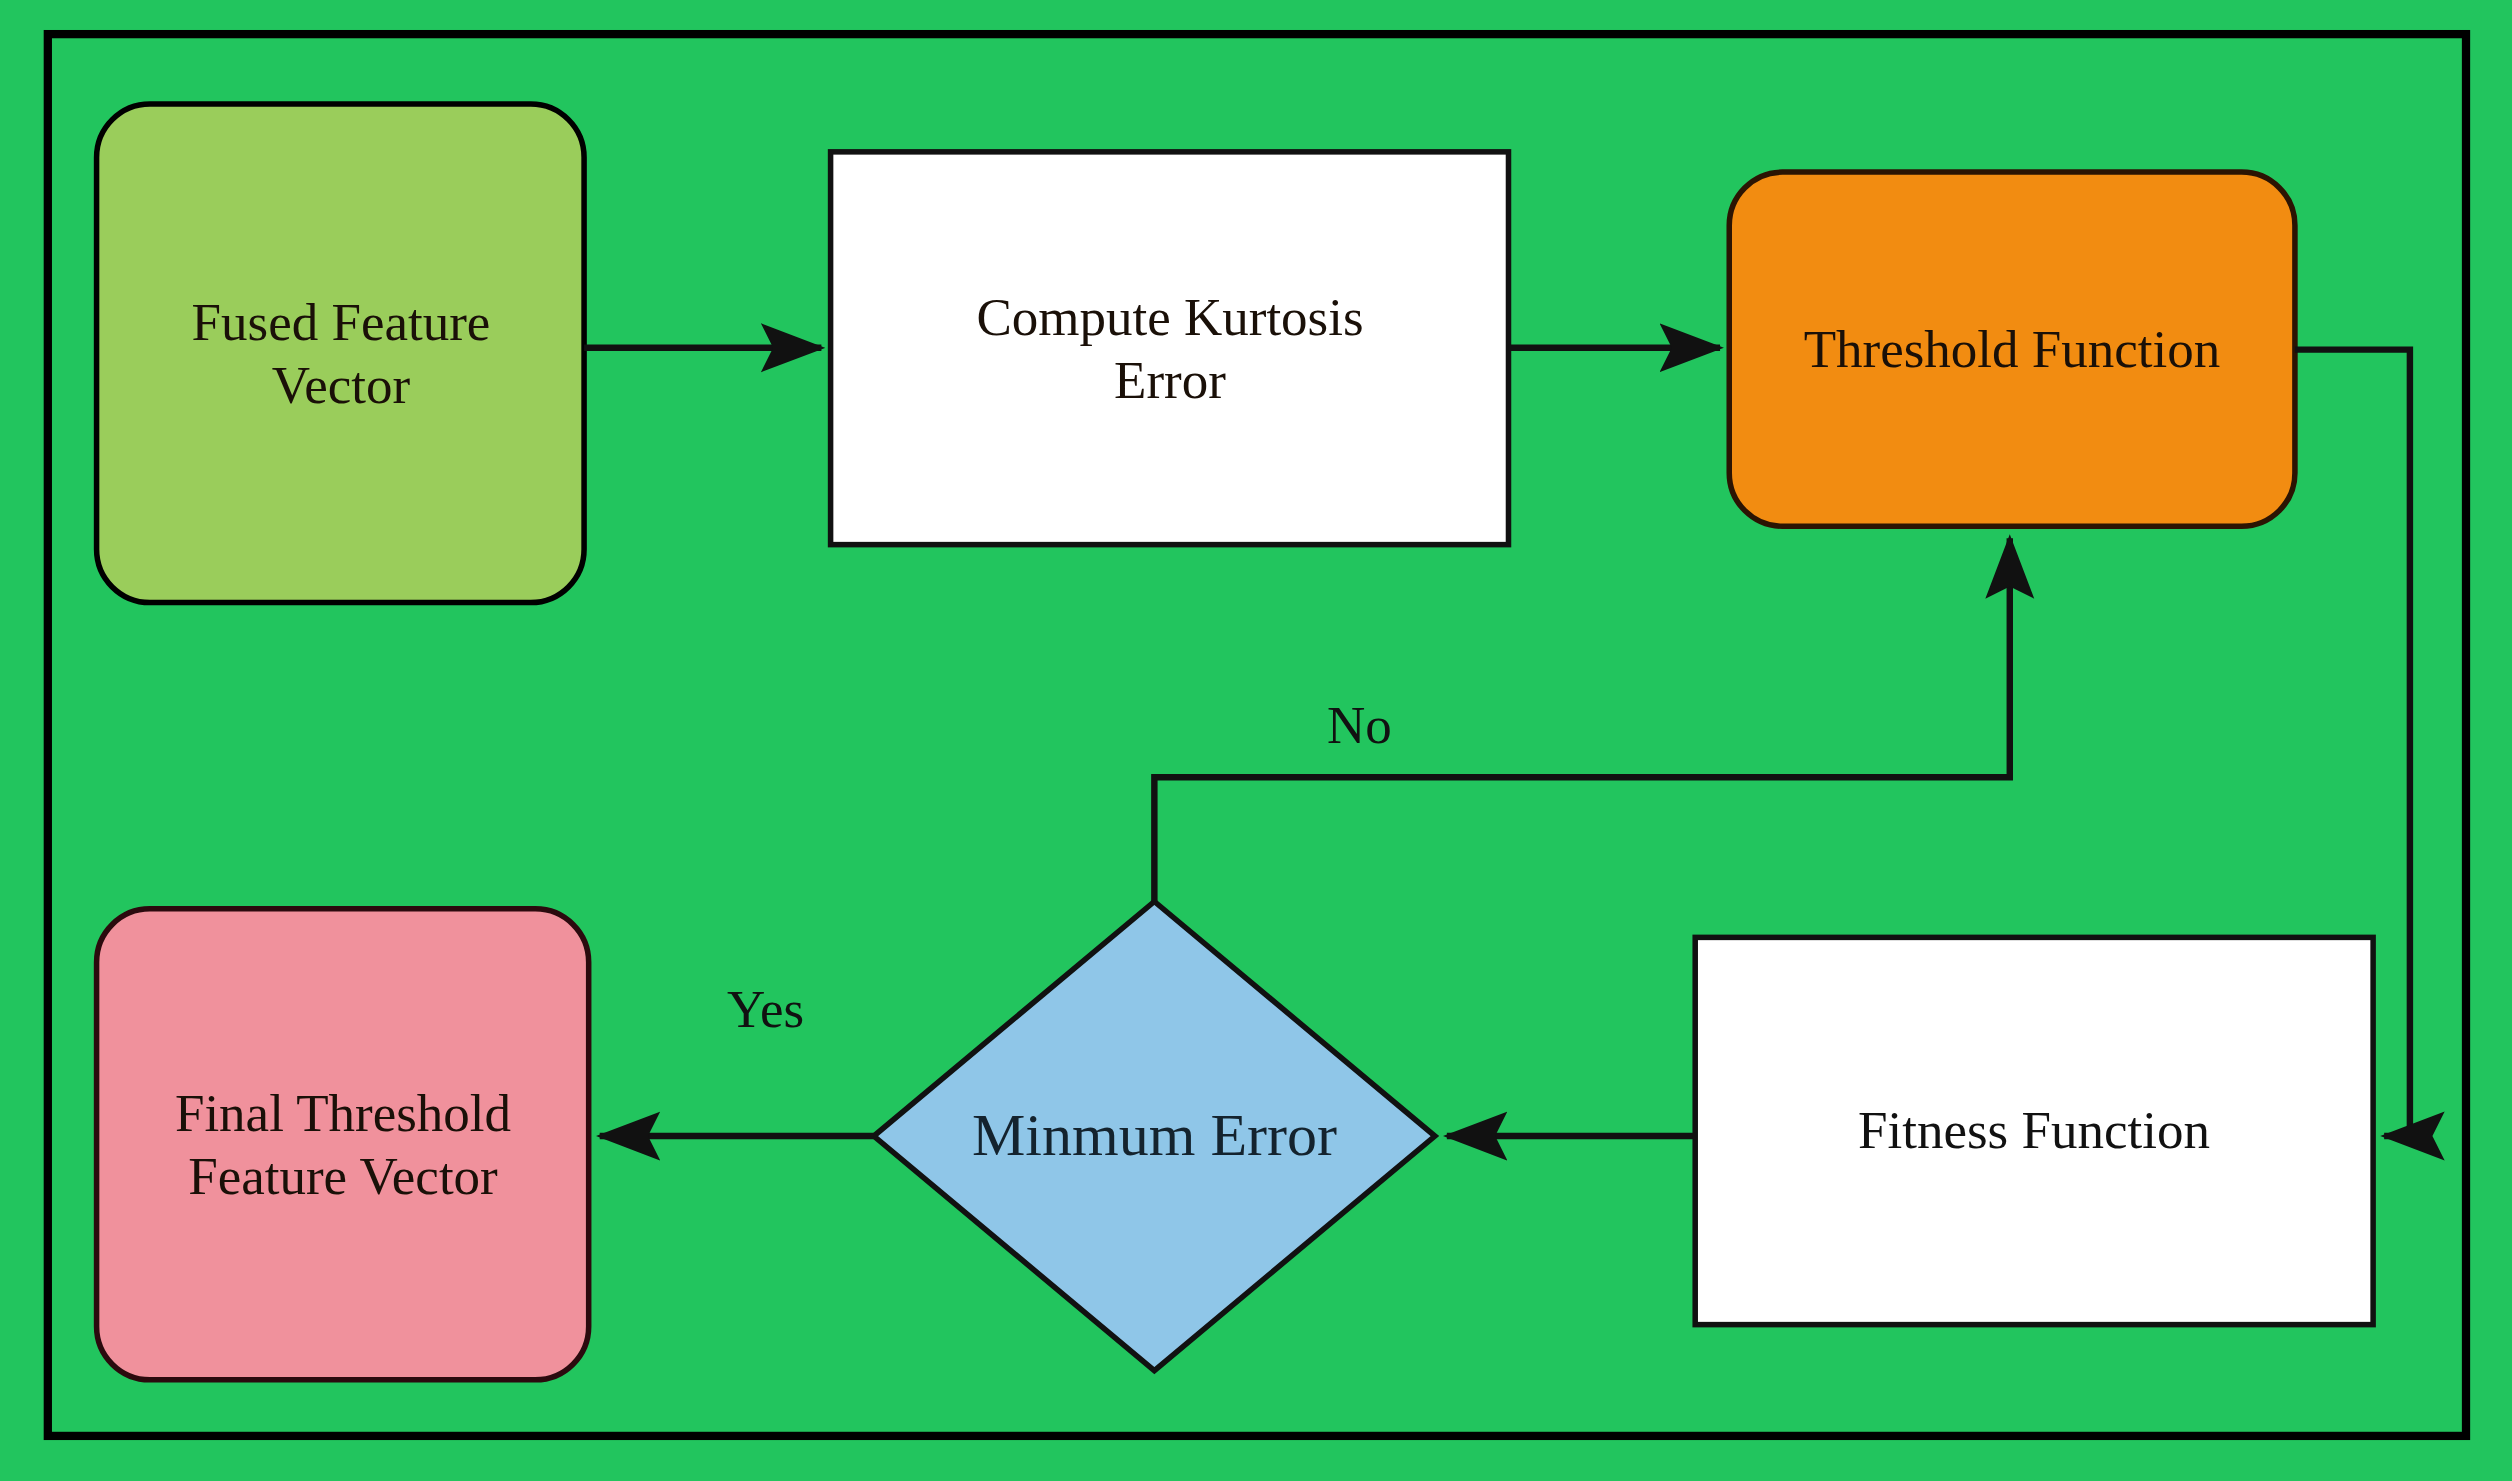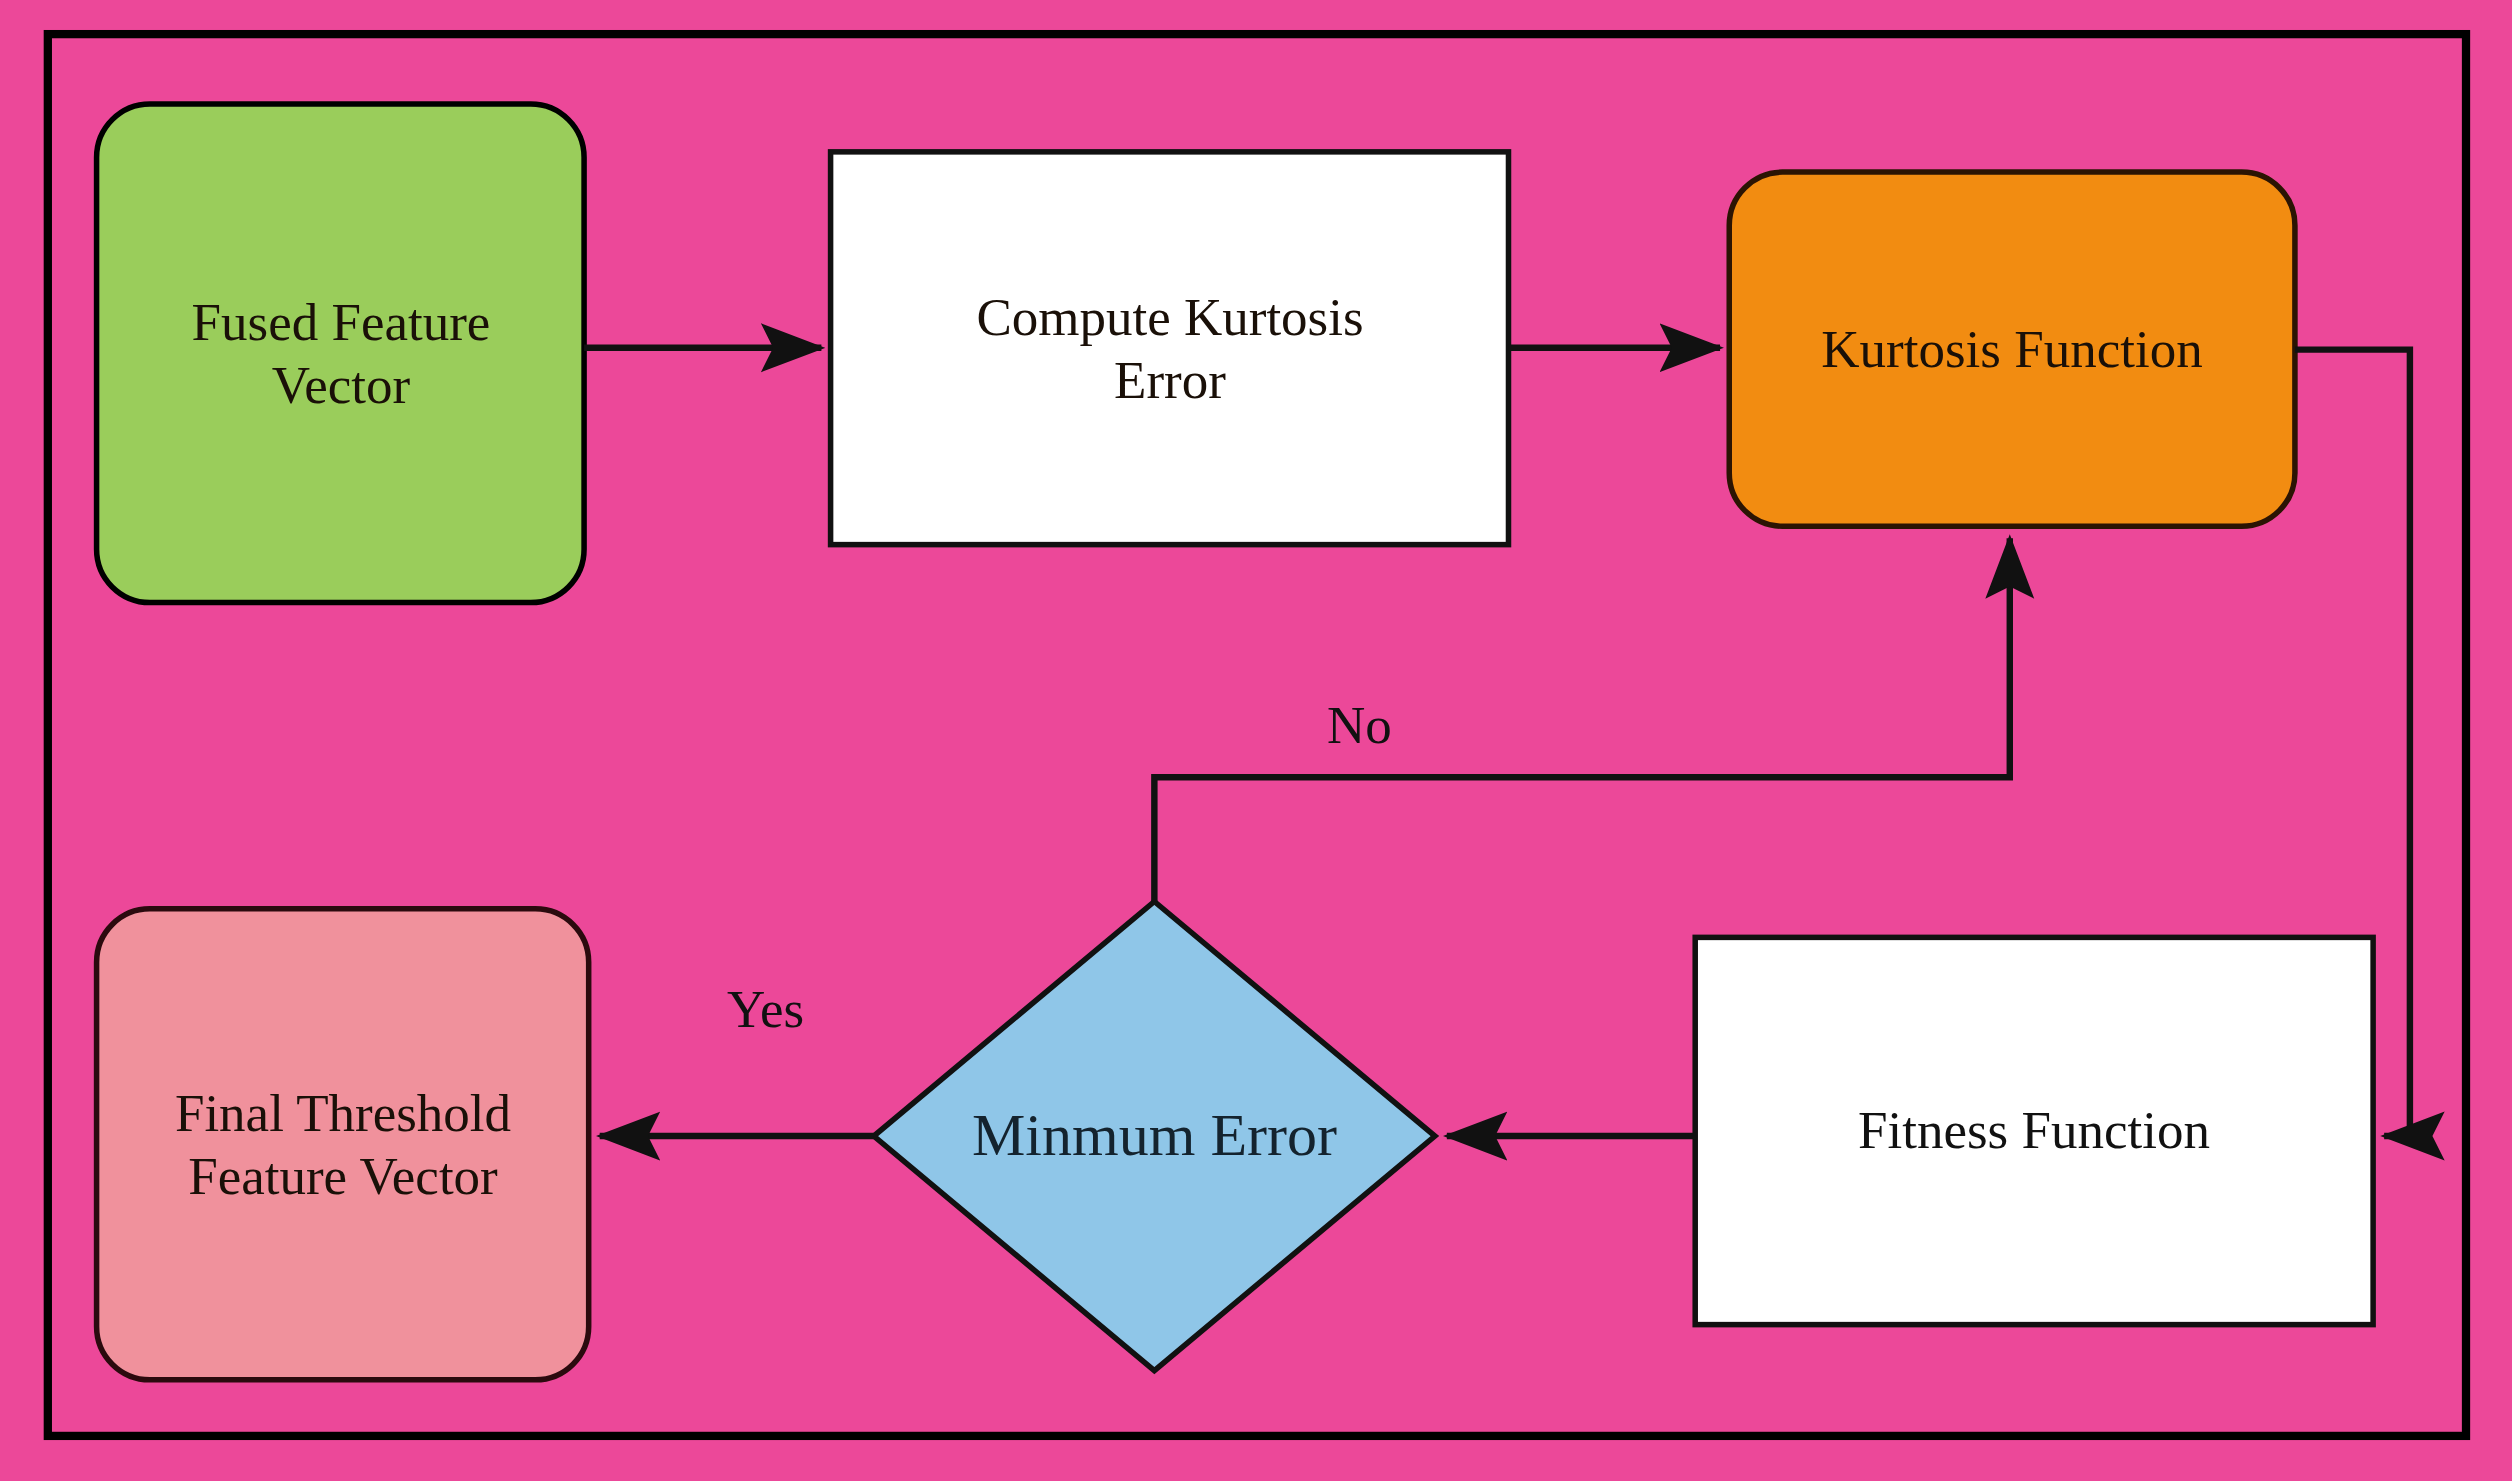--- a/index.html
+++ b/index.html
@@ -7,21 +7,21 @@
     padding: 0;
     background: #ffffff;
   }
   body {
     font-family: "Liberation Serif", "DejaVu Serif", serif;
   }
   #canvas {
     position: relative;
     width: 2512px;
     height: 1482px;
-    background: #ec4899;
+    background: #22c55e;
     overflow: hidden;
   }
   #flow-svg {
     position: absolute;
     left: 0;
     top: 0;
     width: 2512px;
     height: 1482px;
   }
   .node-label {
@@ -81,21 +81,21 @@
 
     <path d="M 950,1235 L 652,1235" fill="none" stroke="#111111" stroke-width="7" marker-end="url(#arrowhead)"></path>
   </svg>
 
   <div class="node-label" style="left:97px; top:104px; width:488px; height:499px; font-size:53px;">Fused Feature
 Vector</div>
 
   <div class="node-label" style="left:831px; top:152px; width:678px; height:393px; font-size:53px;">Compute Kurtosis
 Error</div>
 
-  <div class="node-label" style="left:1729px; top:172px; width:566px; height:354px; font-size:53px;">Kurtosis Function</div>
+  <div class="node-label" style="left:1729px; top:172px; width:566px; height:354px; font-size:53px;">Threshold Function</div>
 
   <div class="node-label" style="left:97px; top:909px; width:492px; height:471px; font-size:53px;">Final Threshold
 Feature Vector</div>
 
   <div class="node-label" style="left:874px; top:1085px; width:561px; height:101px; font-size:60px; color:#14232e;">Minmum Error</div>
 
   <div class="node-label" style="left:1695px; top:937px; width:678px; height:387px; font-size:53px; color:#111111;">Fitness Function</div>
 
   <div class="edge-label" style="left:1327px; top:699px; font-size:53px;font-family:Liberation Serif, serif;">No</div>
 

